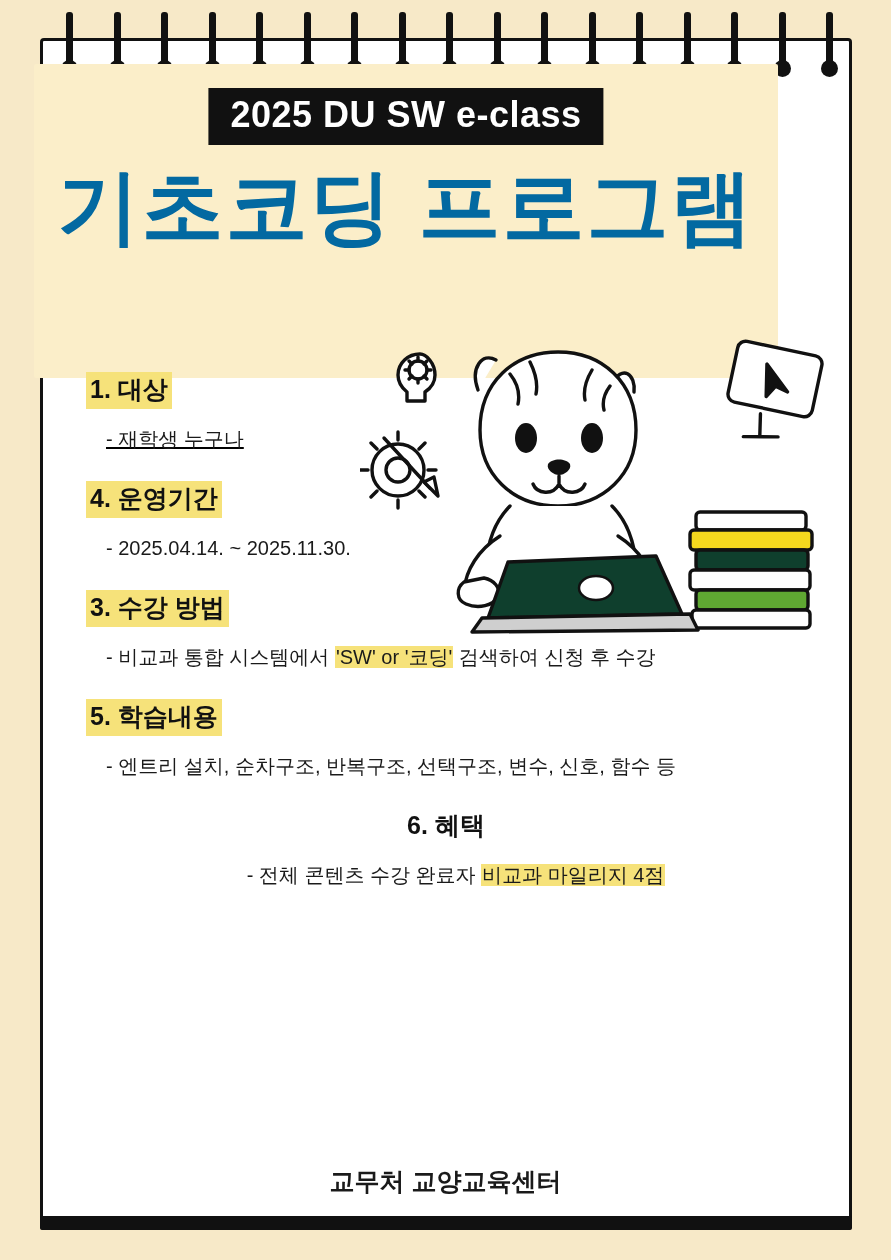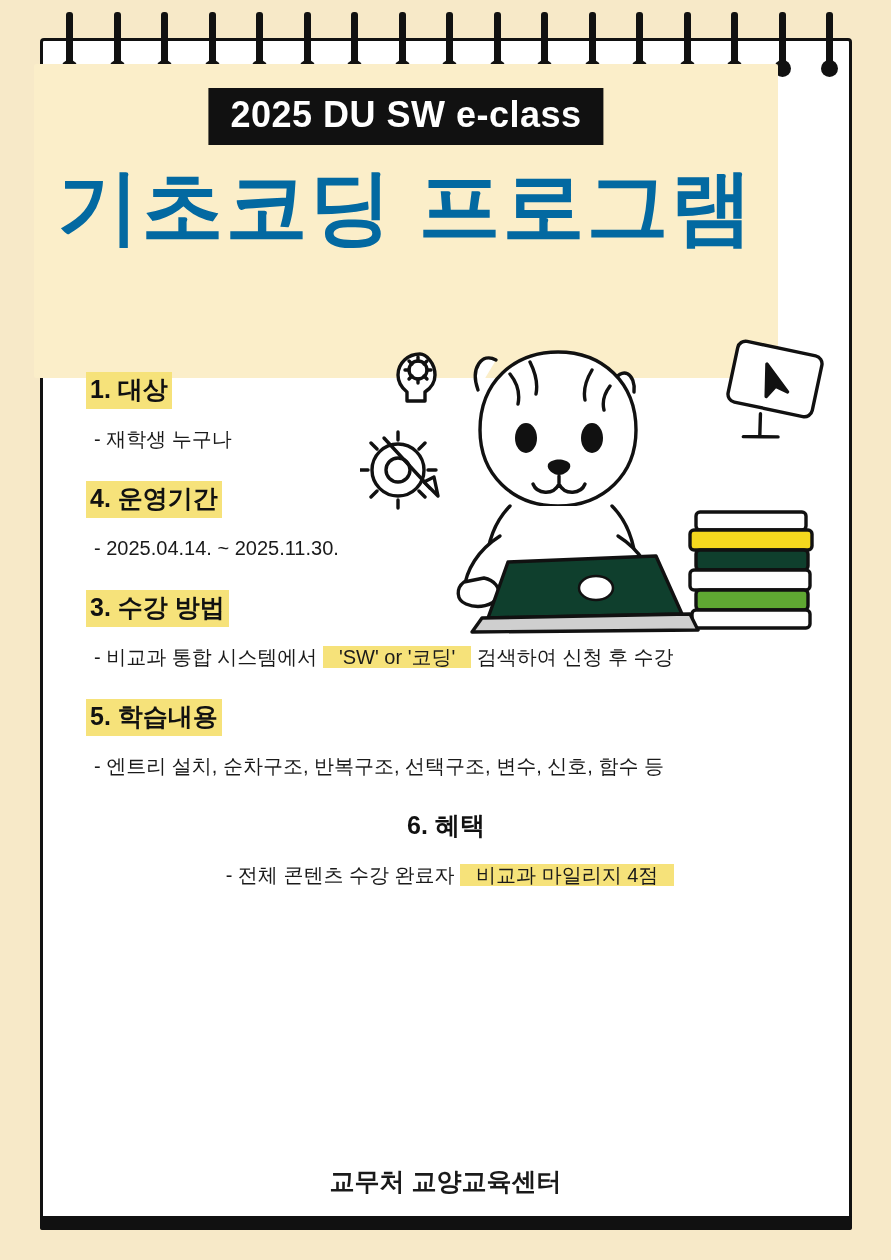--- a/index.html
+++ b/index.html
@@ -126,29 +126,29 @@
     padding: 1px 4px 3px 4px;
     margin-bottom: 10px;
   }
   .sec-head.plain {
     background: transparent;
   }
   .sec-line {
     font-size: 20px;
     color: #1a1a1a;
     line-height: 1.6;
-    margin: 4px 0 18px 8px;
+    margin: 4px 0 18px 20px;
     white-space: nowrap;
   }
   .hl {
     background: #f6e27a;
-    padding: 0 16px;
-  }
-
-  .s1 { margin-top: 0; }
+    padding: 0 1px;
+  }
+
+  .s1 { margin-top: 0; text-decoration: underline; }
   .s2 { margin-top: 26px; }
   .s3 { margin-top: 26px; }
   .s4 { margin-top: 30px; }
   .s5 { margin-top: 26px; }
   .s6 { margin-top: 26px; text-align: center; }
 
   .sec-line.tight { margin-bottom: 2px; }
 
   .footer {
     position: absolute;

